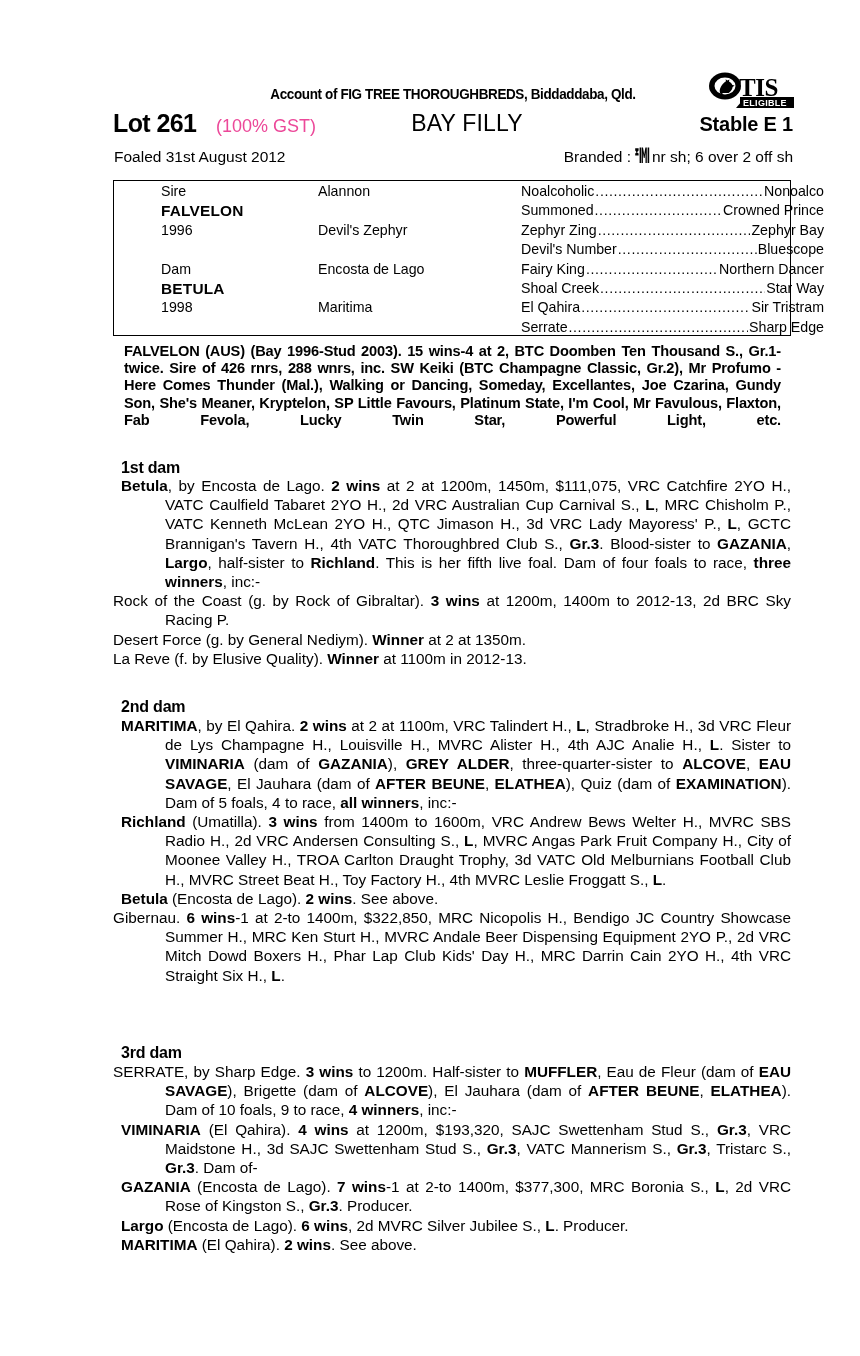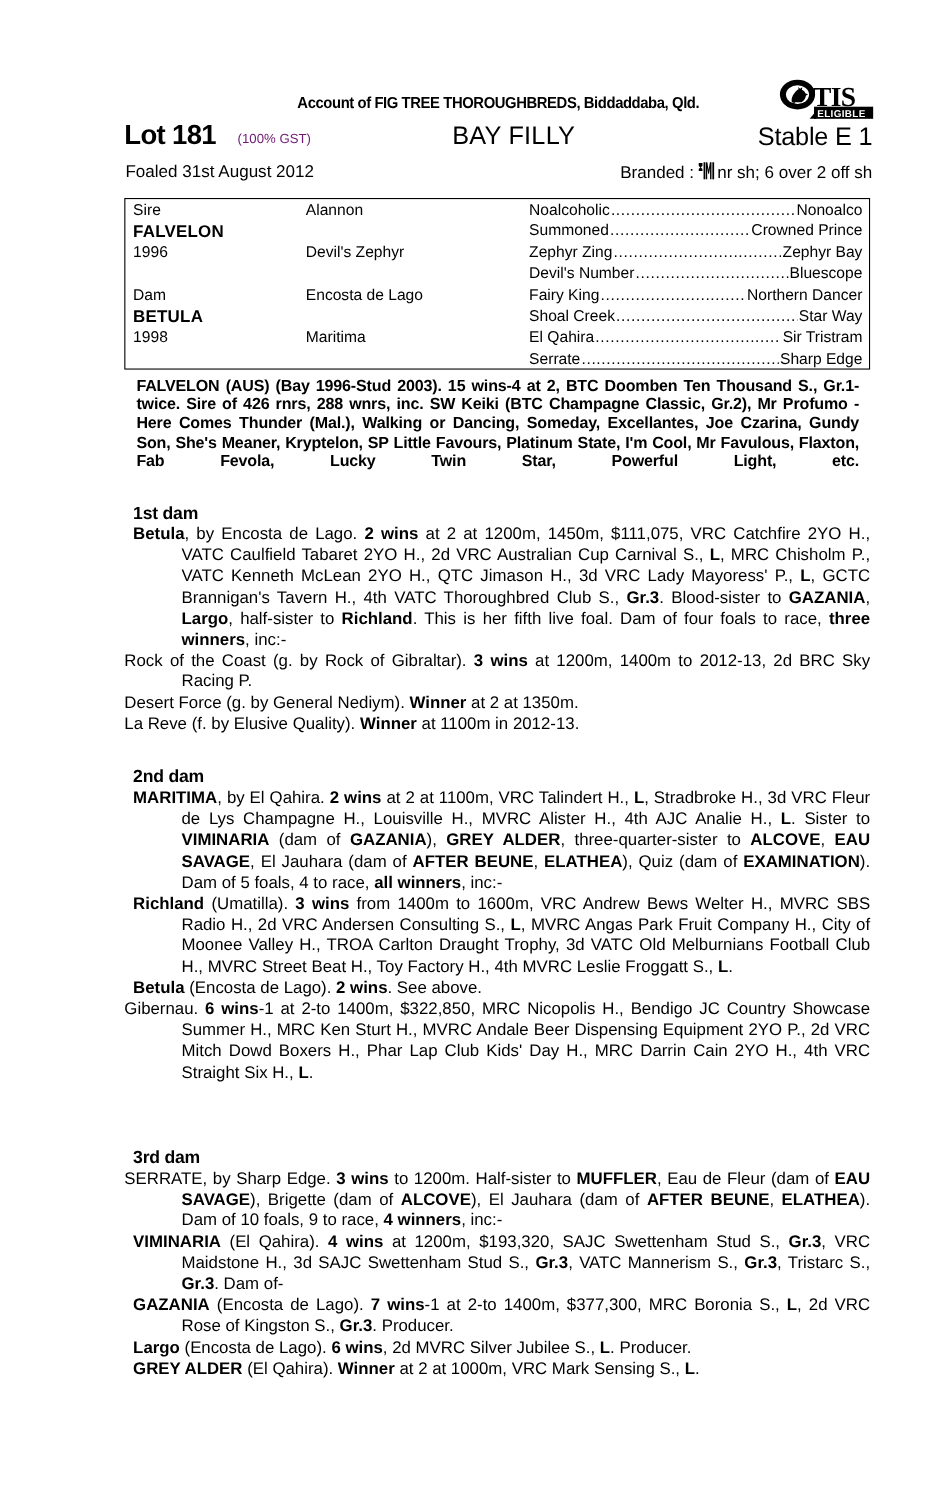--- a/index.html
+++ b/index.html
@@ -58,39 +58,39 @@
     position: absolute;
     left: 0; top: 0;
     font-size: 25px;
     font-weight: bold;
     letter-spacing: -0.6px;
     line-height: 30px;
   }
   .lot-gst {
     position: absolute;
     left: 103px; top: 9px;
-    font-size: 12px;
-    color: #701a75;
+    font-size: 18px;
+    color: #ec4899;
     line-height: 19px;
   }
   .colour-sex {
     position: absolute;
     left: 0; right: 0; top: 1px;
     text-align: center;
     font-size: 23px;
     font-weight: normal;
     letter-spacing: 0.2px;
     line-height: 29px;
     margin-left: 28px;
   }
   .stable {
     position: absolute;
     right: 0; top: 4px;
-    font-size: 23px;
-    font-weight: normal;
+    font-size: 20px;
+    font-weight: bold;
     letter-spacing: -0.2px;
     line-height: 24px;
     margin-left: 32px;
   }
 
   .foaled-row {
     position: absolute;
     left: 0; right: 0;
     top: 146px;
     height: 24px;
@@ -123,20 +123,21 @@
     top: 180px;
     width: 678px;
     height: 156px;
     border: 1.6px solid #000;
     box-sizing: border-box;
   }
   .ped-table .inner {
     position: relative;
     width: 100%;
     height: 100%;
+    margin-left: 40px;
   }
   .ped-row {
     position: absolute;
     left: 0; right: 0;
     height: 19.4px;
   }
   .ped-c1 {
     position: absolute;
     left: 7px;
     top: 0;
@@ -236,21 +237,21 @@
 
         <text x="31" y="25" font-family="'Liberation Serif', serif" font-size="25" font-weight="bold" fill="#000" letter-spacing="-0.5">TIS</text>
 
         <rect x="32" y="26" width="54" height="11" fill="#000"></rect>
         <text x="35" y="35" font-family="'Liberation Sans', sans-serif" font-size="9" font-weight="bold" fill="#fff" letter-spacing="0.3">ELIGIBLE</text>
         <path d="M28 37 L34 30 L34 37 Z" fill="#000"></path>
       </svg>
     </div>
 
     <div class="lot-row">
-      <span class="lot-label">Lot 181</span>
+      <span class="lot-label">Lot 261</span>
       <span class="lot-gst">(100% GST)</span>
       <span class="colour-sex">BAY FILLY</span>
       <span class="stable">Stable E 1</span>
     </div>
 
     <div class="foaled-row">
       <span class="foaled">Foaled 31st August 2012</span>
       <span class="branded">
         <span>Branded :</span><span class="brand-mark"><svg viewBox="0 0 17 19" width="17" height="19" xmlns="http://www.w3.org/2000/svg">
               <path d="M1.2 2.2 L4.6 2.2 L4.6 4.6 L3.0 6.2 L4.6 7.6 L4.6 9.4 L1.2 9.4 L1.2 7.6 L2.6 6.2 L1.2 4.6 Z" fill="#000"></path>
@@ -355,17 +356,17 @@
         <div class="entry"><b>Betula</b> (Encosta de Lago). <b>2 wins</b>. See above.</div>
         <div class="entry noindent">Gibernau. <b>6 wins</b>-1 at 2-to 1400m, $322,850, MRC Nicopolis H., Bendigo JC Country Showcase Summer H., MRC Ken Sturt H., MVRC Andale Beer Dispensing Equipment 2YO P., 2d VRC Mitch Dowd Boxers H., Phar Lap Club Kids' Day H., MRC Darrin Cain 2YO H., 4th VRC Straight Six H., <b>L</b>.</div>
       </div>
 
     <div class="dam-head" style="top:1044px;">3rd dam</div>
     <div class="blk" id="blk-dam3" style="top:1062px;">
         <div class="entry noindent">SERRATE, by Sharp Edge. <b>3 wins</b> to 1200m. Half-sister to <b>MUFFLER</b>, Eau de Fleur (dam of <b>EAU SAVAGE</b>), Brigette (dam of <b>ALCOVE</b>), El Jauhara (dam of <b>AFTER BEUNE</b>, <b>ELATHEA</b>). Dam of 10 foals, 9 to race, <b>4 winners</b>, inc:-</div>
         <div class="entry"><b>VIMINARIA</b> (El Qahira). <b>4 wins</b> at 1200m, $193,320, SAJC Swettenham Stud S., <b>Gr.3</b>, VRC Maidstone H., 3d SAJC Swettenham Stud S., <b>Gr.3</b>, VATC Mannerism S., <b>Gr.3</b>, Tristarc S., <b>Gr.3</b>. Dam of-</div>
         <div class="entry"><b>GAZANIA</b> (Encosta de Lago). <b>7 wins</b>-1 at 2-to 1400m, $377,300, MRC Boronia S., <b>L</b>, 2d VRC Rose of Kingston S., <b>Gr.3</b>. Producer.</div>
         <div class="entry"><b>Largo</b> (Encosta de Lago). <b>6 wins</b>, 2d MVRC Silver Jubilee S., <b>L</b>. Producer.</div>
-        <div class="entry"><b>GREY ALDER</b> (El Qahira). <b>Winner</b> at 2 at 1000m, VRC Mark Sensing S., <b>L</b>.</div>
+        <div class="entry"><b>MARITIMA</b> (El Qahira). <b>2 wins</b>. See above.</div>
       </div>
 
   </div>
 </div>
 
 </body></html>

